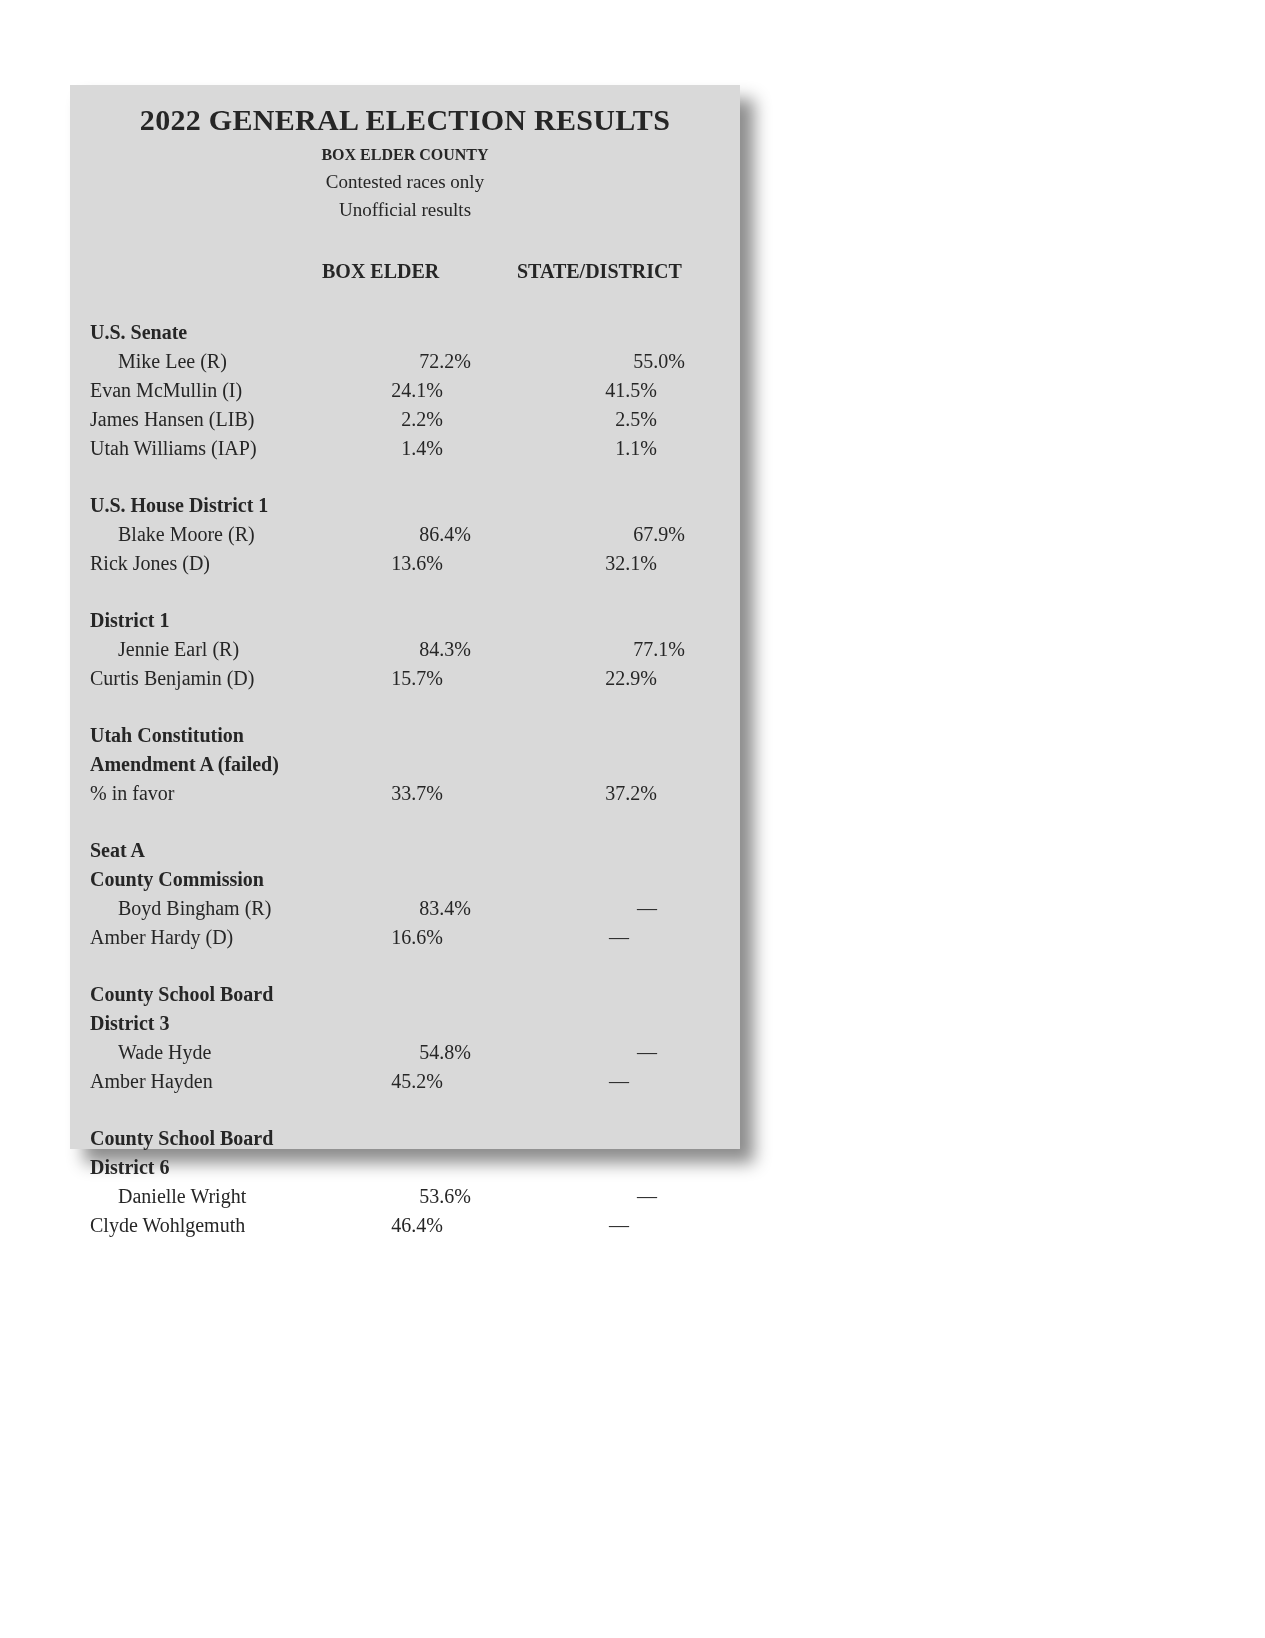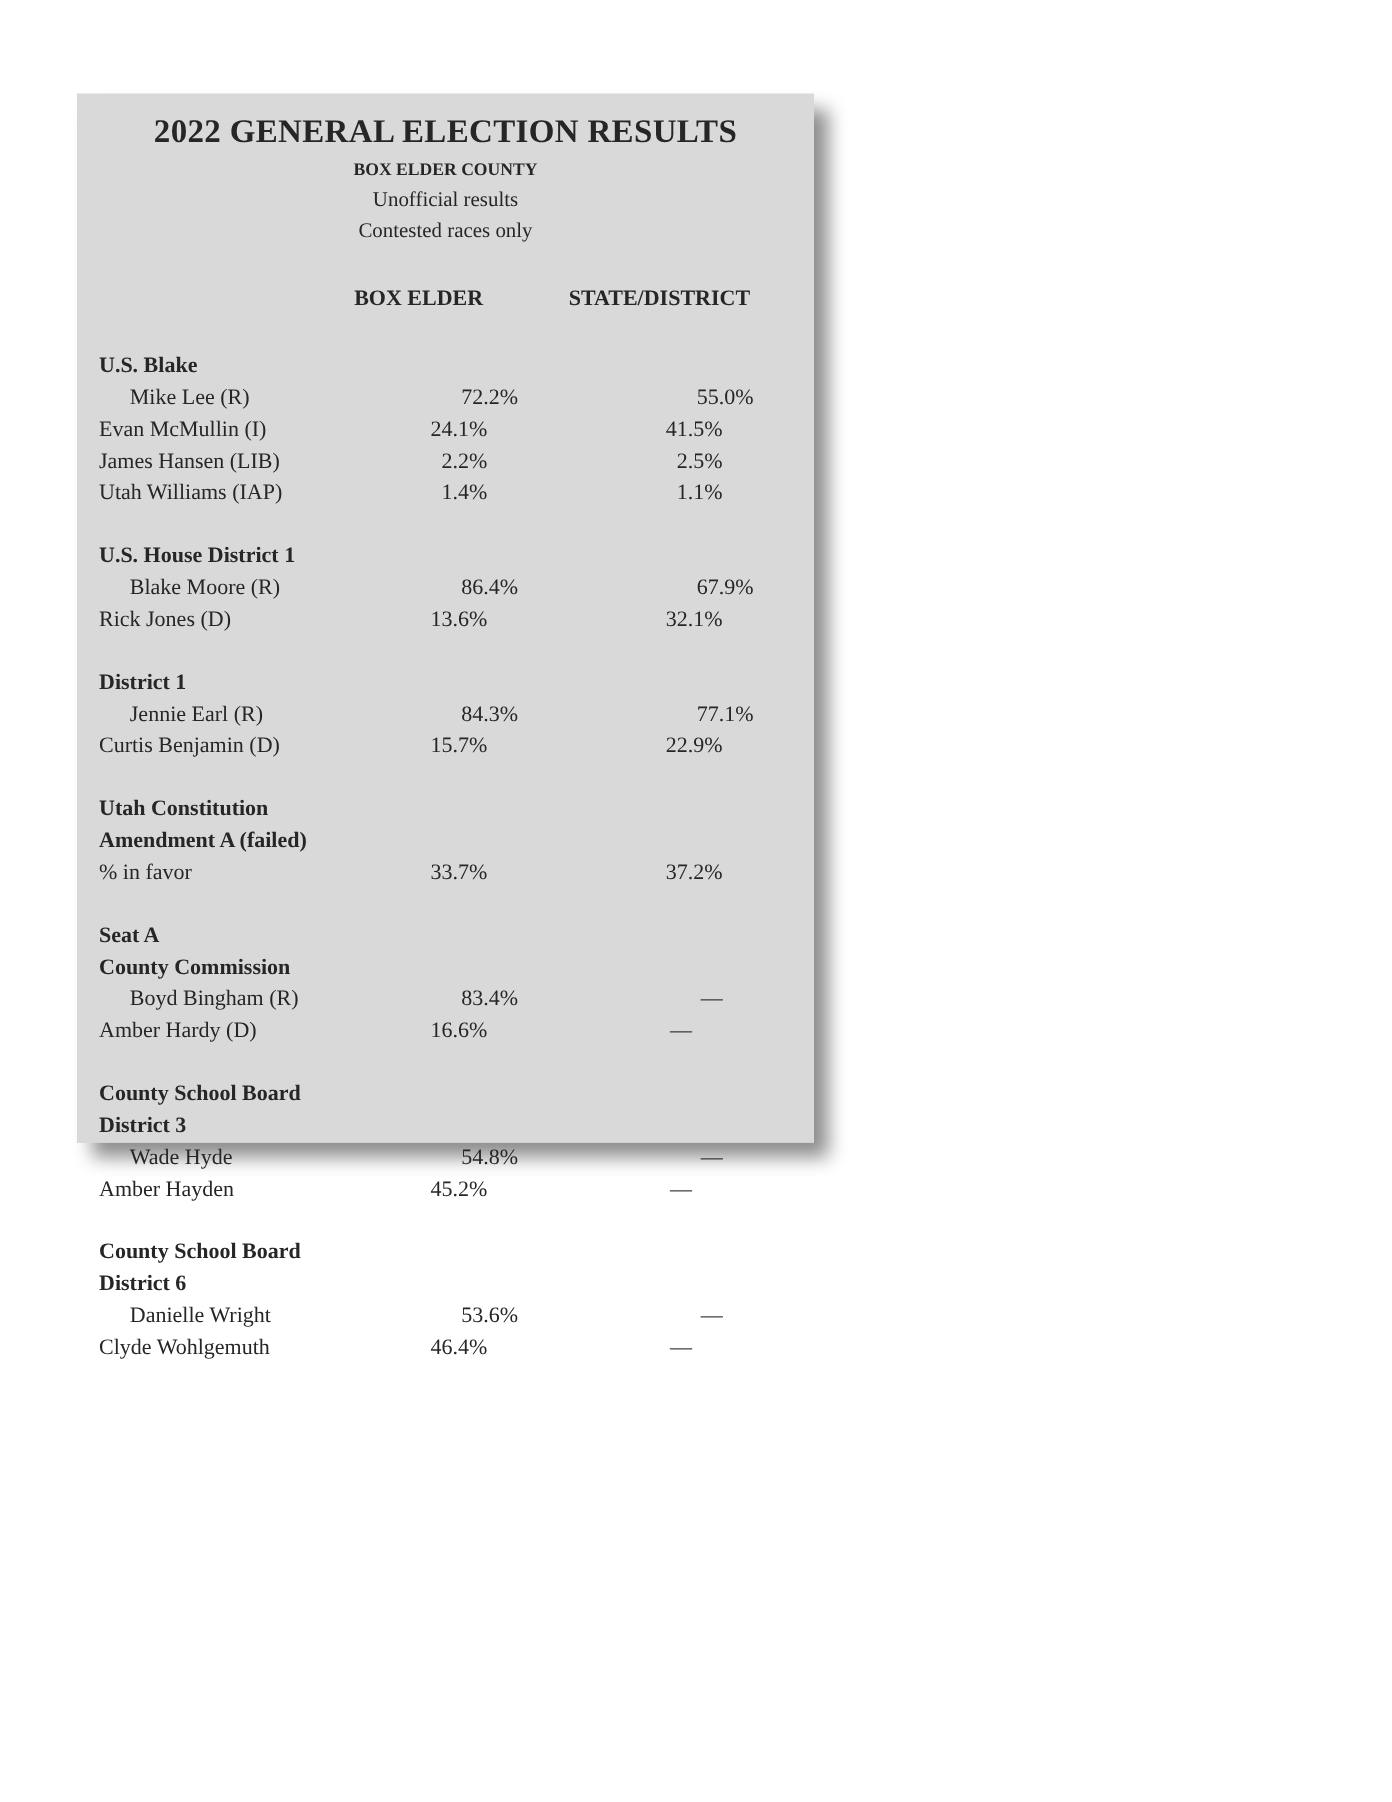--- a/index.html
+++ b/index.html
@@ -10,21 +10,21 @@
     position: relative;
     background: var(--page-bg, #ffffff);
     font-family: "Liberation Serif", serif;
     color: var(--text, #262626);
   }
   .card {
     position: absolute;
     left: 70px;
     top: 85px;
     width: 670px;
-    height: 954px;
+    height: 1064px;
     background: var(--card-bg, #d9d9d9);
     box-shadow: 14px 14px 16px rgba(0,0,0,0.45);
     padding: 16px 20px 30px 20px;
   }
   .title {
     font-size: 30px;
     font-weight: bold;
     text-align: center;
     line-height: 38px;
     letter-spacing: 0.3px;
@@ -65,31 +65,31 @@
   .row.bold { font-weight: normal; margin-left: 28px; }
   .cell.val { text-align: right; }
   .cell.val.dash { padding-right: 28px; }
 </style>
 </head>
 <body>
 
 <div class="card">
   <div class="title">2022 GENERAL ELECTION RESULTS</div>
   <div class="subtitle">BOX ELDER COUNTY</div>
+  <div class="note">Contested races only</div>
   <div class="note">Unofficial results</div>
-  <div class="note">Contested races only</div>
 
   <div class="col-headers">
     <span class="col-header-1">BOX ELDER</span>
     <span class="col-header-2">STATE/DISTRICT</span>
   </div>
 
   <div class="races">
       <div class="race">
-        <div class="race-title">U.S. Blake</div>
+        <div class="race-title">U.S. Senate</div>
         <div class="row bold">
           <div class="cell name">Mike Lee (R)</div>
           <div class="cell val">72.2%</div>
           <div class="cell val">55.0%</div>
         </div>
         <div class="row">
           <div class="cell name">Evan McMullin (I)</div>
           <div class="cell val">24.1%</div>
           <div class="cell val">41.5%</div>
         </div>

